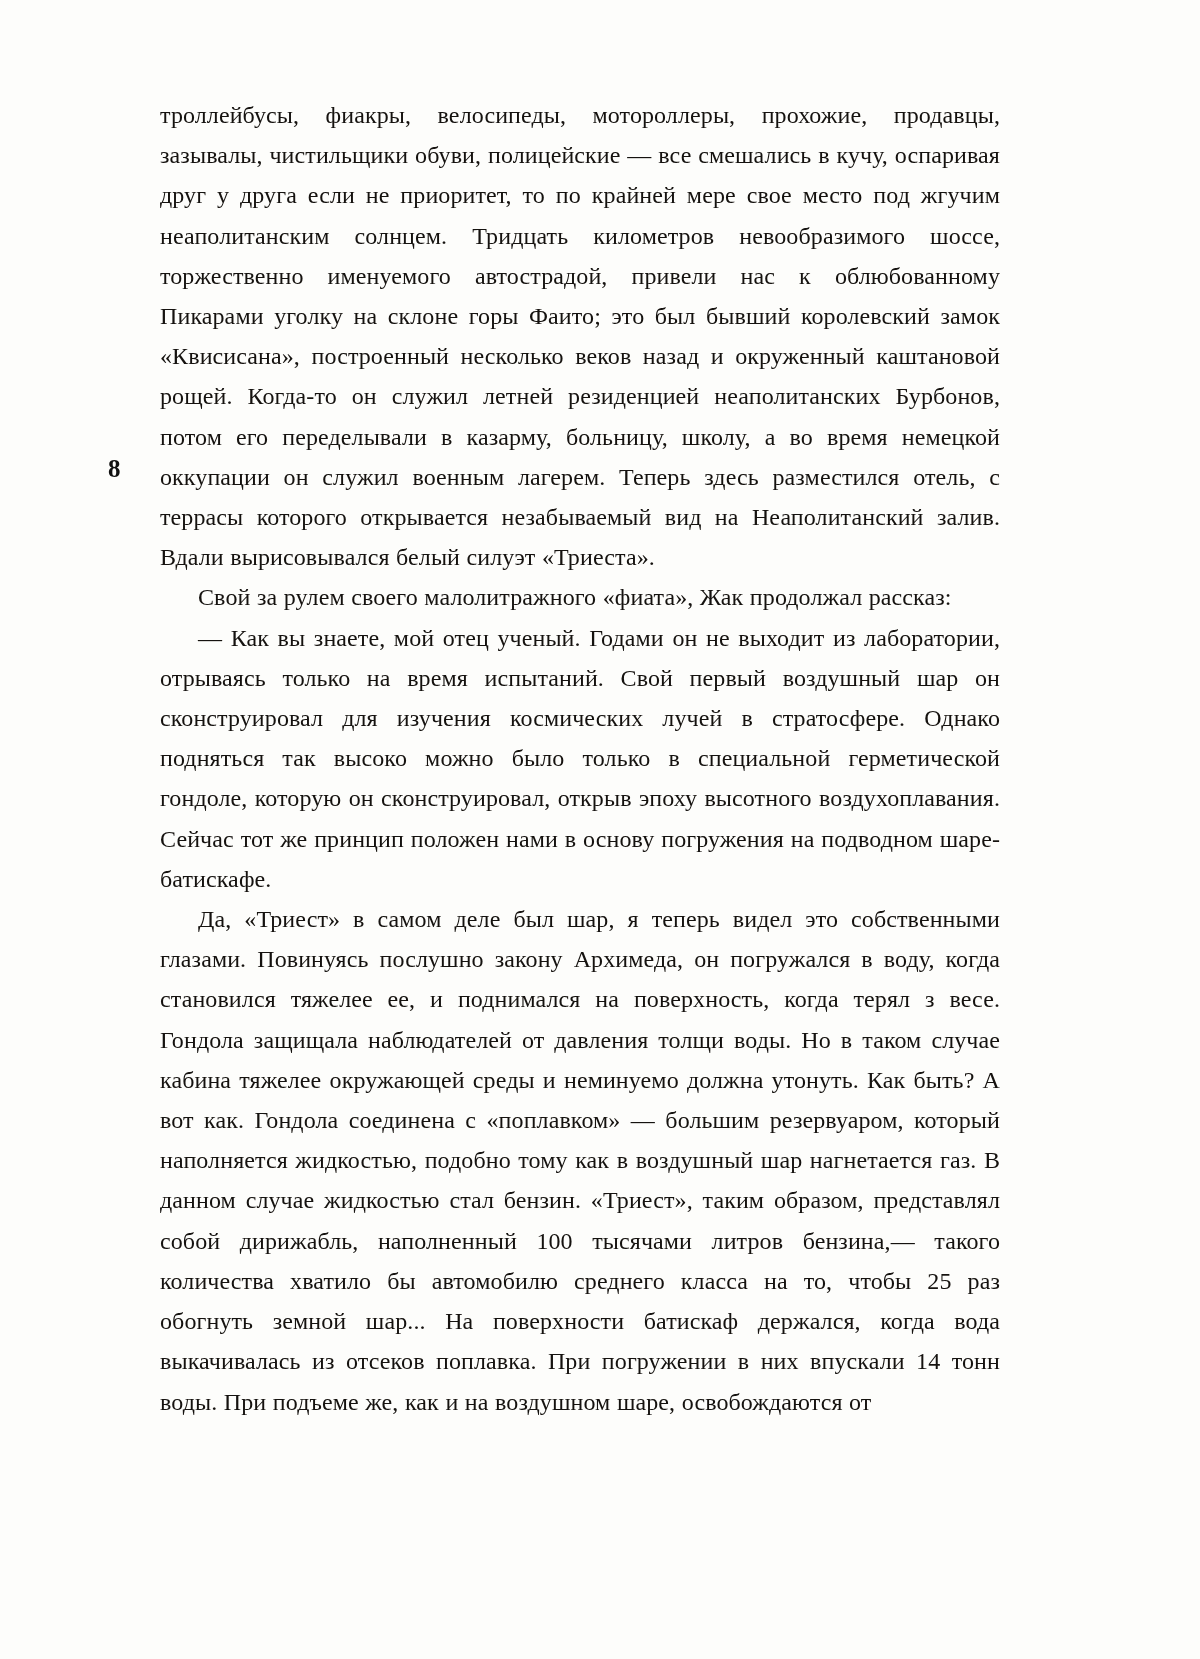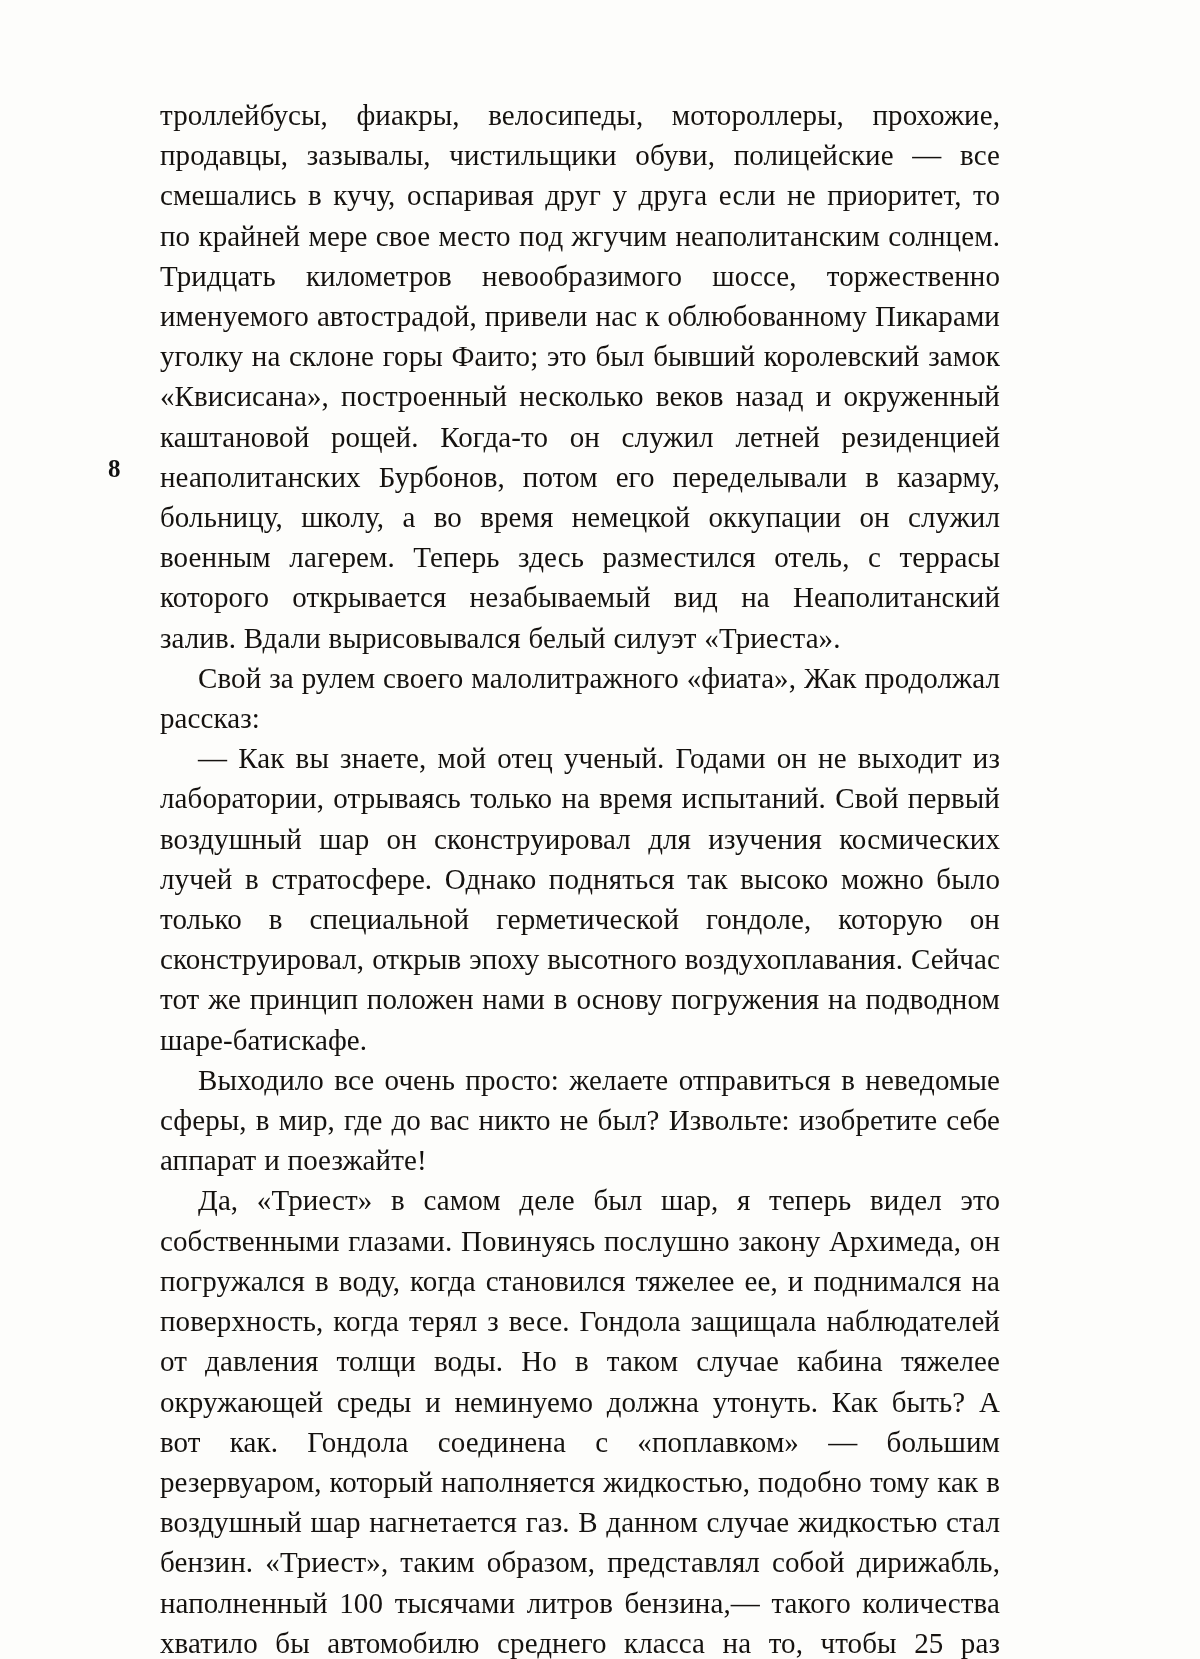--- a/index.html
+++ b/index.html
@@ -25,21 +25,21 @@
     color: #111;
   }
   .text-column {
     position: absolute;
     left: 160px;
     top: 95px;
     width: 840px;
   }
   p {
     margin: 0;
-    font-size: 29px;
+    font-size: 24px;
     line-height: 40.2px;
     color: #15120f;
     text-align: justify;
     text-justify: inter-word;
     letter-spacing: 0.1px;
     word-spacing: 0.4px;
     text-indent: 0;
   }
   p.indent {
     text-indent: 38px;
@@ -53,17 +53,16 @@
 <body>
 
 <div class="page">
 
   <div class="page-number">8</div>
 
   <div class="text-column">
     <p>троллейбусы, фиакры, велосипеды, мотороллеры, прохожие, продавцы, зазывалы, чистильщики обуви, полицейские — все смешались в кучу, оспаривая друг у друга если не приоритет, то по крайней мере свое место под жгучим неаполитанским солнцем. Тридцать километров невообразимого шоссе, торжественно именуемого автострадой, привели нас к облюбованному Пикарами уголку на склоне горы Фаито; это был бывший королевский замок «Квисисана», построенный несколько веков назад и окруженный каштановой рощей. Когда-то он служил летней резиденцией неаполитанских Бурбонов, потом его переделывали в казарму, больницу, школу, а во время немецкой оккупации он служил военным лагерем. Теперь здесь разместился отель, с террасы которого открывается незабываемый вид на Неаполитанский залив. Вдали вырисовывался белый силуэт «Триеста».</p>
     <p class="indent">Свой за рулем своего малолитражного «фиата», Жак продолжал рассказ:</p>
     <p class="indent">— Как вы знаете, мой отец ученый. Годами он не выходит из лаборатории, отрываясь только на время испытаний. Свой первый воздушный шар он сконструировал для изучения космических лучей в стратосфере. Однако подняться так высоко можно было только в специальной герметической гондоле, которую он сконструировал, открыв эпоху высотного воздухоплавания. Сейчас тот же принцип положен нами в основу погружения на подводном шаре-батискафе.</p>
-    <p class="indent">Выходило все очень просто: желаете отправиться в неведомые сферы, в мир, где до вас никто не был? Извольте: изобретите себе аппарат и поезжайте!</p>
     <p class="indent">Да, «Триест» в самом деле был шар, я теперь видел это собственными глазами. Повинуясь послушно закону Архимеда, он погружался в воду, когда становился тяжелее ее, и поднимался на поверхность, когда терял з весе. Гондола защищала наблюдателей от давления толщи воды. Но в таком случае кабина тяжелее окружающей среды и неминуемо должна утонуть. Как быть? А вот как. Гондола соединена с «поплавком» — большим резервуаром, который наполняется жидкостью, подобно тому как в воздушный шар нагнетается газ. В данном случае жидкостью стал бензин. «Триест», таким образом, представлял собой дирижабль, наполненный 100 тысячами литров бензина,— такого количества хватило бы автомобилю среднего класса на то, чтобы 25 раз обогнуть земной шар... На поверхности батискаф держался, когда вода выкачивалась из отсеков поплавка. При погружении в них впускали 14 тонн воды. При подъеме же, как и на воздушном шаре, освобождаются от</p>
   </div>
 
 </div>
 
 </body></html>

